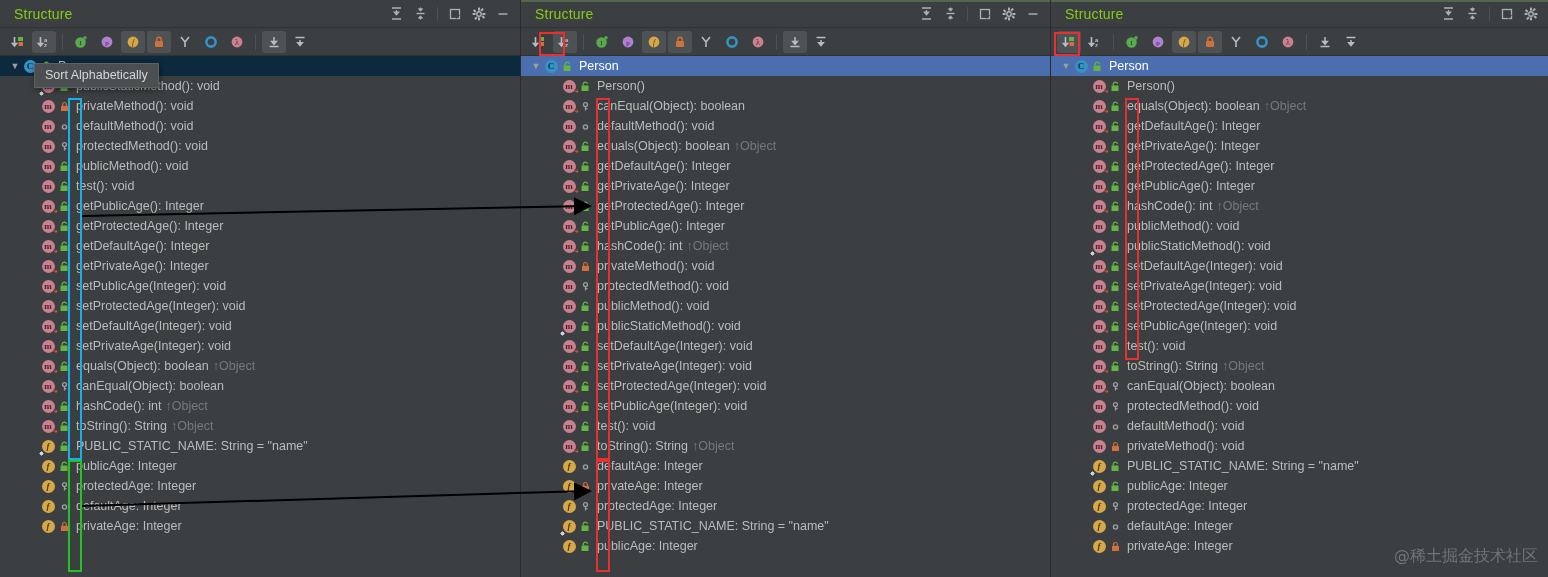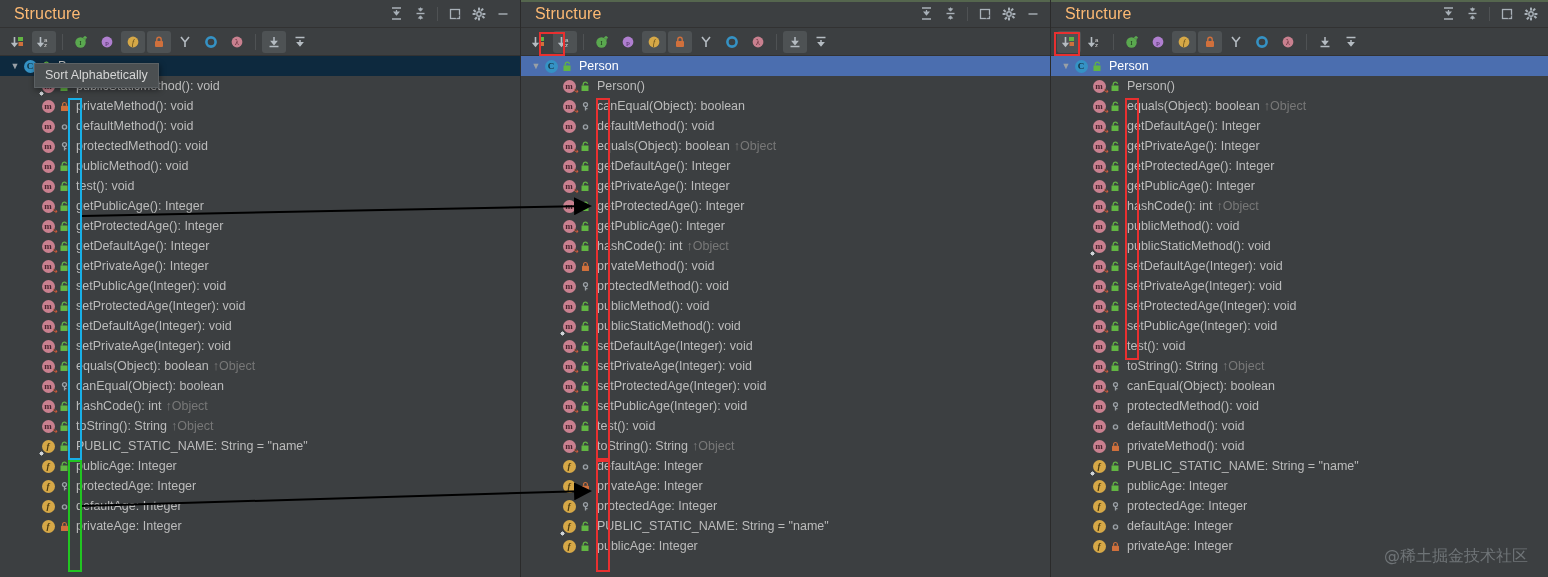--- a/index.html
+++ b/index.html
@@ -18,21 +18,21 @@
   .panel.p2::before, .panel.p3::before {
     content:""; position:absolute; left:0; top:0; right:0; height:2px; background:#6a8759; opacity:.55;
   }
 
   
   .pheader {
     height: 28px; display: flex; align-items: center;
     padding: 0 6px 0 14px; background: #3c3f41;
     border-bottom: 1px solid #323232;
   }
-  .ptitle { font-size: 16px; color: #fdba74; letter-spacing:.2px; }
+  .ptitle { font-size: 14px; color: #84cc16; letter-spacing:.2px; }
   .hicons { margin-left: auto; display: flex; align-items: center; gap: 2px; }
   .hic {
     width: 22px; height: 22px; display: flex; align-items: center; justify-content: center;
     color: #a9b1b8;
   }
   .hsep { width:1px; height:14px; background:#4f5254; margin:0 4px; }
 
   
   .ptoolbar {
     height: 28px; display: flex; align-items: center; gap: 2px;
@@ -78,21 +78,21 @@
   .box-red   { border: 2px solid #e83030; }
 
   
   .tooltip {
     position: absolute; background: #4b4f51; border: 1px solid #5c6164;
     color: #d6d6d6; font-size: 12.5px; padding: 4px 10px 5px 10px;
     box-shadow: 1px 2px 6px rgba(0,0,0,.45);
   }
 
   .watermark {
-    position: absolute; right: 20px; bottom: 10px;
+    position: absolute; right: 10px; bottom: 10px;
     color: #6f7477; font-size: 16px; font-family: "DejaVu Sans", sans-serif;
   }
   .arrows { position:absolute; left:0; top:0; width:1548px; height:577px; pointer-events:none; }
 </style>
 </head>
 <body>
 
 <div class="screen">
   <div class="panel p1">
       <div class="pheader">

